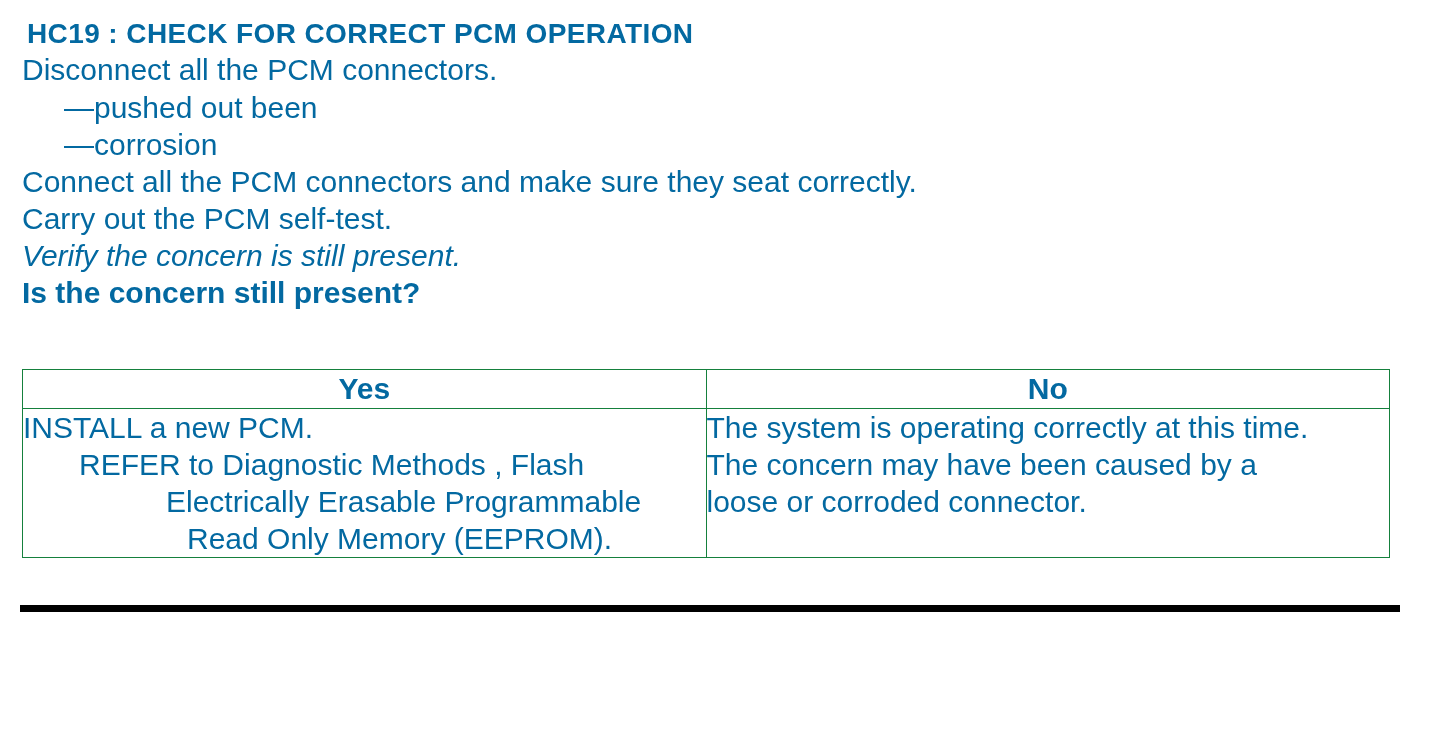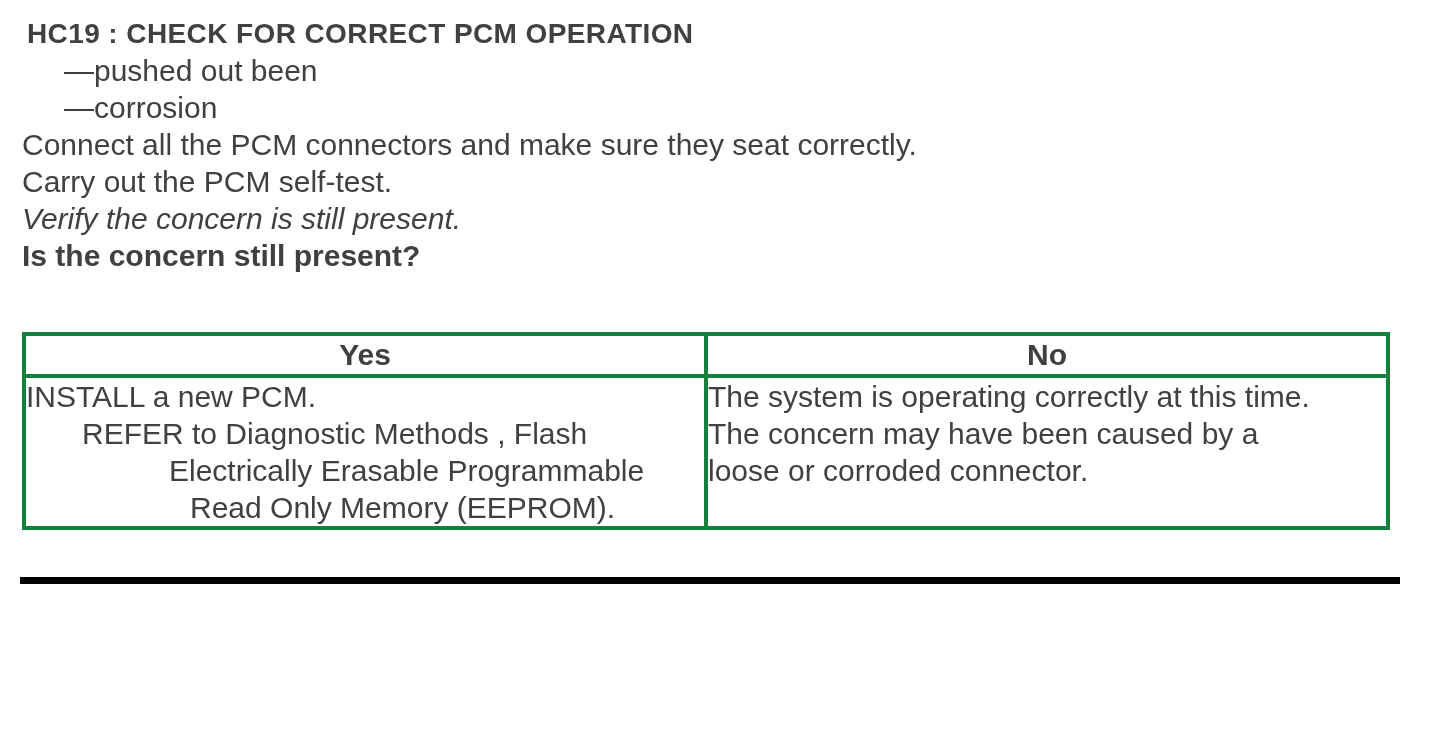--- a/index.html
+++ b/index.html
@@ -1,21 +1,21 @@
 <!DOCTYPE html>
 <html><head>
 <meta charset="utf-8">
 <style>
   html, body { margin: 0; padding: 0; }
   .page {
     position: relative;
     width: 1440px;
     height: 740px;
     background: #ffffff;
-    color: #404040;
+    color: #0369a1;
     font-family: "Liberation Sans", sans-serif;
     overflow: hidden;
   }
   .heading {
     padding-top: 17px;
     margin-left: 27px;
     font-size: 28px;
     line-height: 34px;
     font-weight: bold;
     letter-spacing: 0.4px;
@@ -42,21 +42,21 @@
   .question { margin-top: 8px; font-weight: bold; }
 
   table.results {
     border-collapse: collapse;
     table-layout: fixed;
     margin-top: 58px;
     margin-left: 22px;
     width: 1368px;
   }
   table.results th, table.results td {
-    border: 4px solid #15803d;
+    border: 1px solid #15803d;
   }
   table.results th {
     height: 38px;
     font-size: 30px;
     font-weight: bold;
     text-align: center;
     vertical-align: middle;
     padding: 0;
   }
   table.results td {
@@ -82,20 +82,21 @@
     background: #000000;
   }
 </style>
 </head>
 <body>
 
 <div class="page">
 
   <div class="heading">HC19 : CHECK FOR CORRECT PCM OPERATION</div>
 
+  <p class="body p1">Disconnect all the PCM connectors.</p>
 
 
   <div class="list">
     <div class="list-item">—pushed out been</div>
     <div class="list-item">—corrosion</div>
   </div>
 
   <p class="body p3">Connect all the PCM connectors and make sure they seat correctly.</p>
 
   <p class="body p4">Carry out the PCM self-test.</p>

